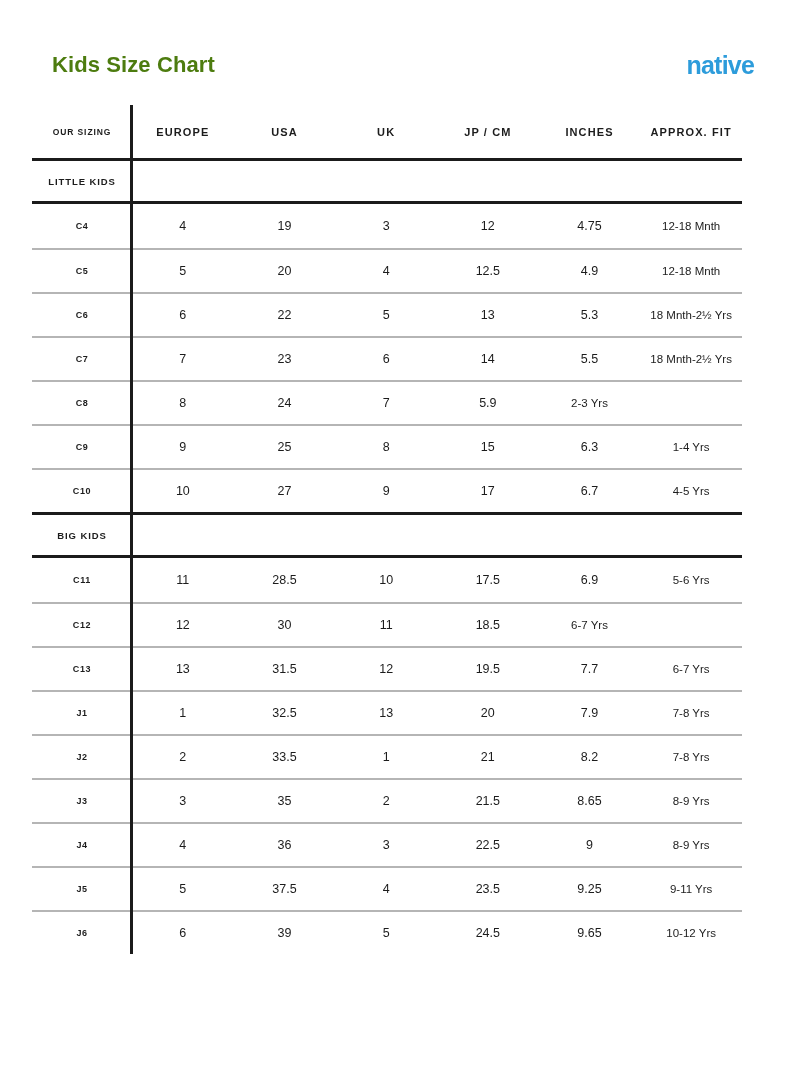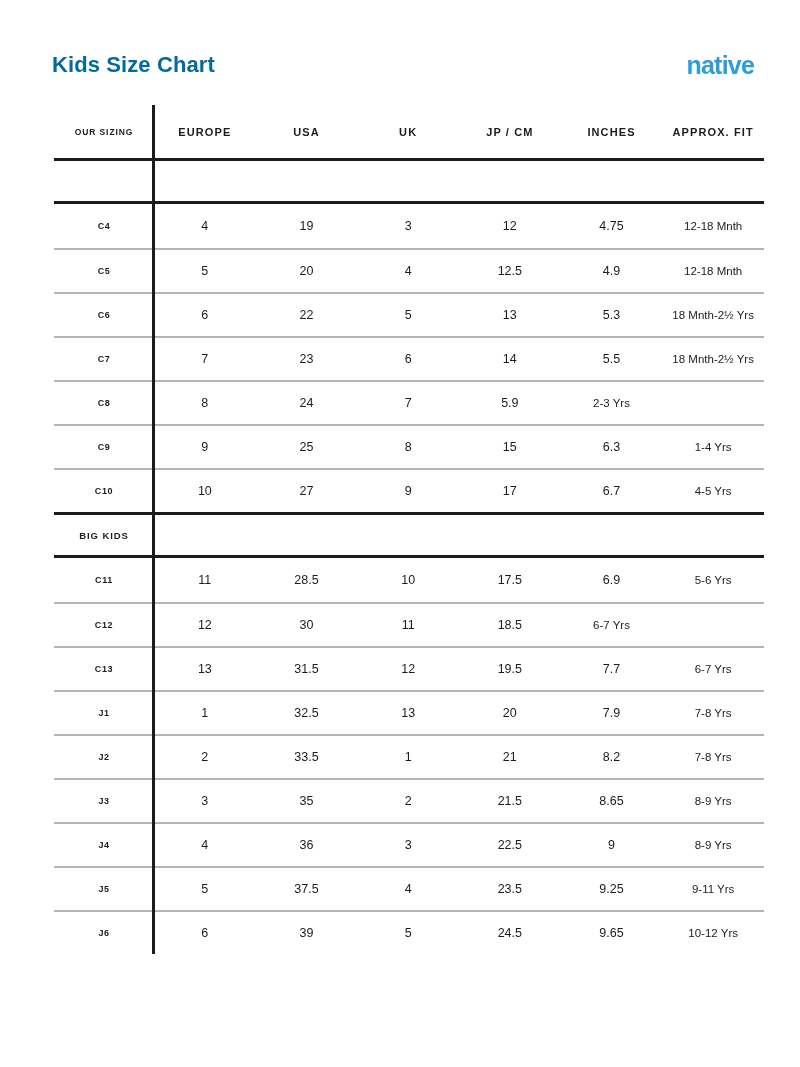--- a/index.html
+++ b/index.html
@@ -14,32 +14,32 @@
   }
   .top-bar {
     position: absolute;
     left: 52px; right: 46px; top: 46px; height: 38px;
     display: flex; align-items: center; justify-content: space-between;
   }
   .page-title {
     margin: 0;
     font-size: 22px;
     font-weight: 600;
-    color: #0369a1;
+    color: #4d7c0f;
     letter-spacing: 0.1px;
   }
   .brand-logo {
     font-size: 25px;
     font-weight: 700;
     color: var(--brand-blue, #2d9cdb);
     letter-spacing: -0.8px;
   }
   .size-table {
     position: absolute;
-    left: 54px; top: 105px; width: 710px;
+    left: 32px; top: 105px; width: 710px;
   }
   .vline {
     position: absolute;
     left: 98px; top: 0; bottom: 0; width: 3px;
     background: var(--line-dark, #1b1b1b);
     z-index: 2;
   }
   .row {
     display: grid;
     grid-template-columns: 100px repeat(6, 1fr);
@@ -83,20 +83,21 @@
     <div class="cell corner-header">OUR SIZING</div>
     <div class="cell col-header">EUROPE</div>
     <div class="cell col-header">USA</div>
     <div class="cell col-header">UK</div>
     <div class="cell col-header">JP / CM</div>
     <div class="cell col-header">INCHES</div>
     <div class="cell col-header">APPROX. FIT</div>
   </div>
   <div id="table-body">
   <div class="row section-row">
+    <div class="cell section-label">LITTLE KIDS</div>
     <div class="cell section-spacer"></div>
   </div>
 
   <div class="row data-row first-in-section">
     <div class="cell row-label">C4</div>
     <div class="cell num">4</div>
     <div class="cell num">19</div>
     <div class="cell num">3</div>
     <div class="cell num">12</div>
     <div class="cell num">4.75</div>

